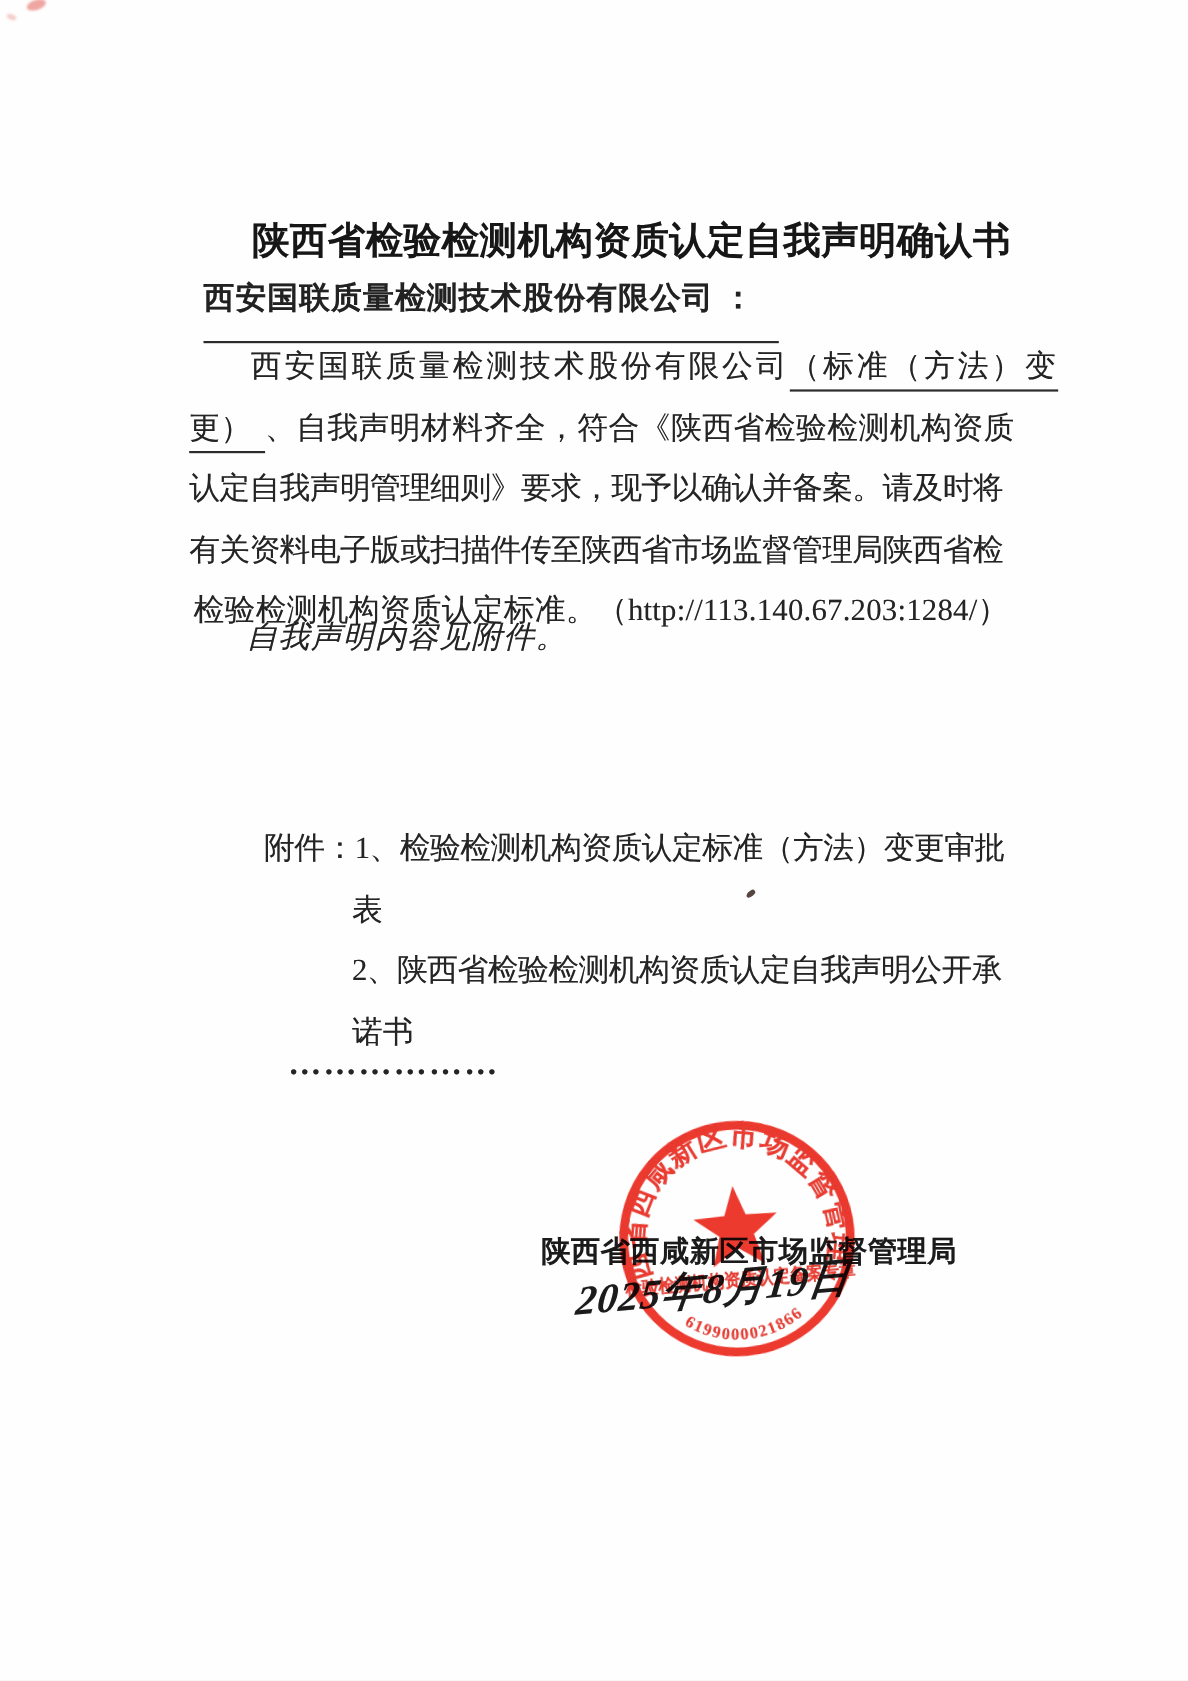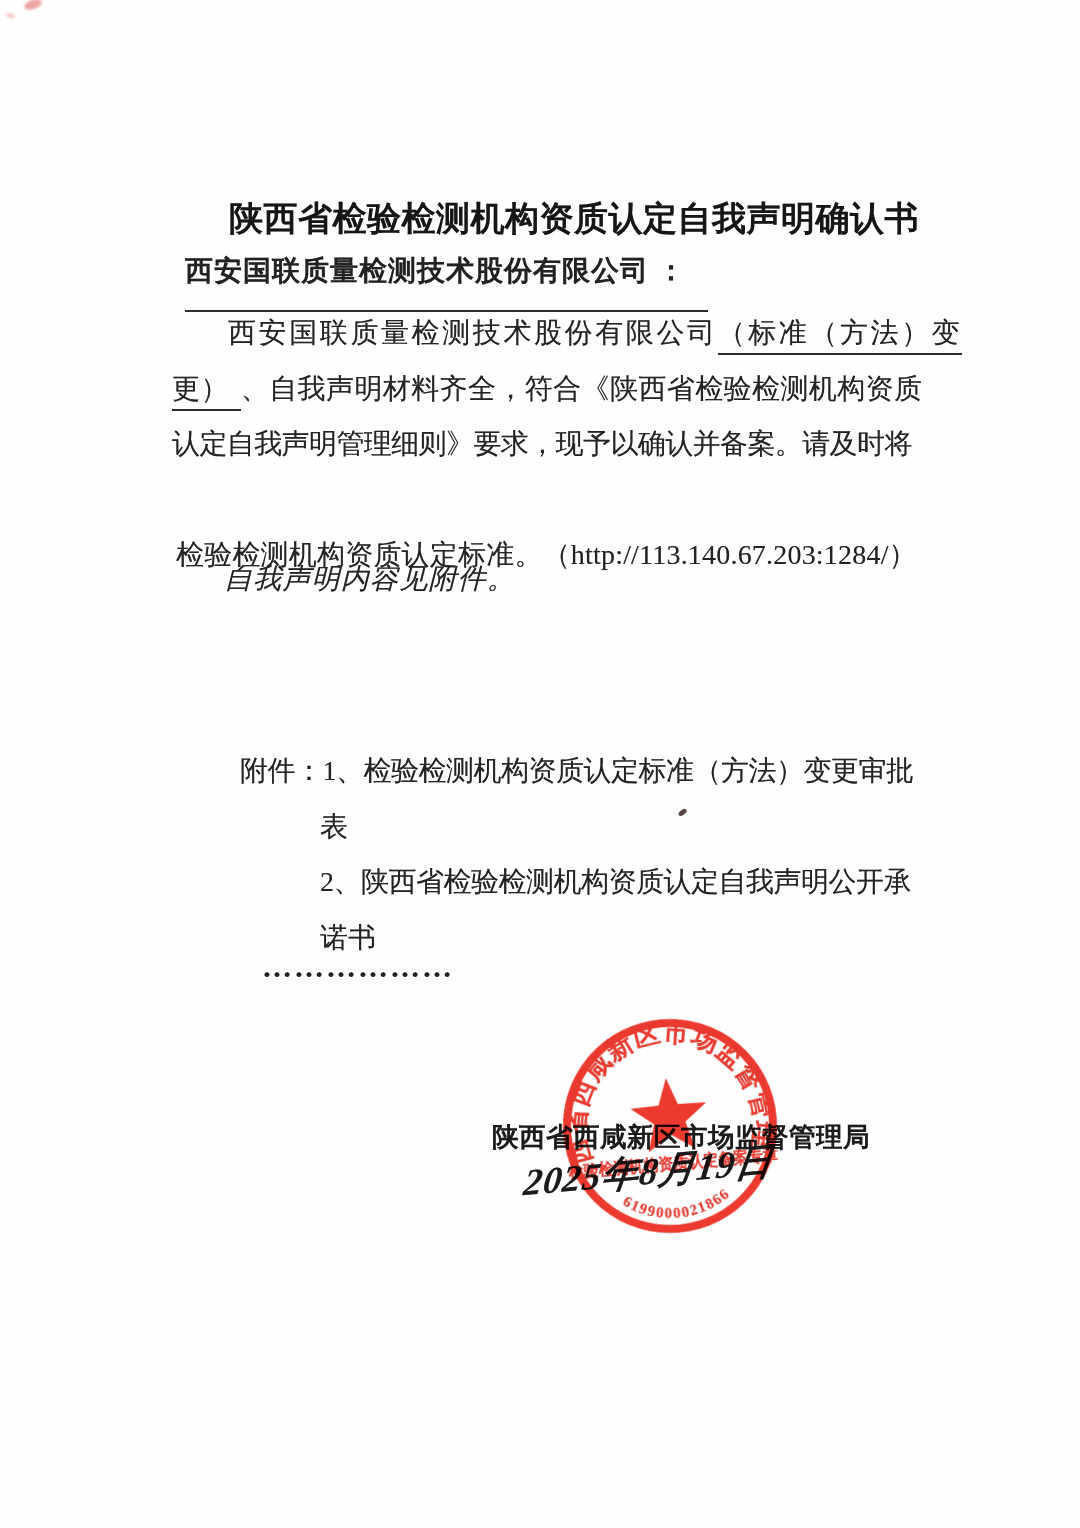--- a/index.html
+++ b/index.html
@@ -62,20 +62,21 @@
 
   <div class="abs title">陕西省检验检测机构资质认定自我声明确认书</div>
 
   <div class="abs addressee">西安国联质量检测技术股份有限公司 ：</div>
 
   <div class="abs bodyline l1"><span class="indent"></span><span class="t">西安国联质量检测技术股份有限公司</span><span class="t ul">（标准（方法）变</span></div>
 
   <div class="abs bodyline l2"><span class="ul">更）</span><span>、自我声明材料齐全，符合《陕西省检验检测机构资质</span></div>
 
   <div class="abs bodyline l3">认定自我声明管理细则》要求，现予以确认并备案。请及时将</div>
+  <div class="abs bodyline l4">有关资料电子版或扫描件传至陕西省市场监督管理局陕西省检</div>
   <div class="abs bodyline l5">检验检测机构资质认定标准。（http://113.140.67.203:1284/）</div>
   <div class="abs bodyline l6">自我声明内容见附件。</div>
 
   <div class="abs bodyline att1"><span>附件：</span><span>1、检验检测机构资质认定标准（方法）变更审批</span></div>
   <div class="abs bodyline att-wrap1">表</div>
   <div class="abs bodyline att2">2、陕西省检验检测机构资质认定自我声明公开承</div>
   <div class="abs bodyline att-wrap2">诺书</div>
   <div class="abs dots">………………</div>
 
   <div class="abs speck"></div>

